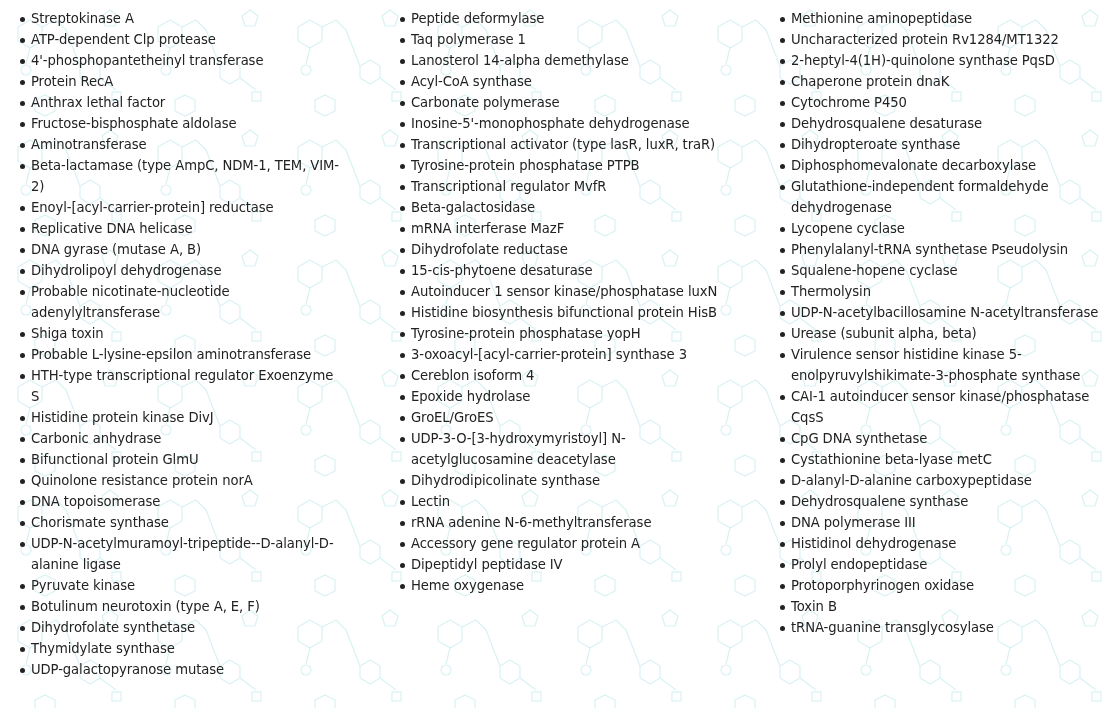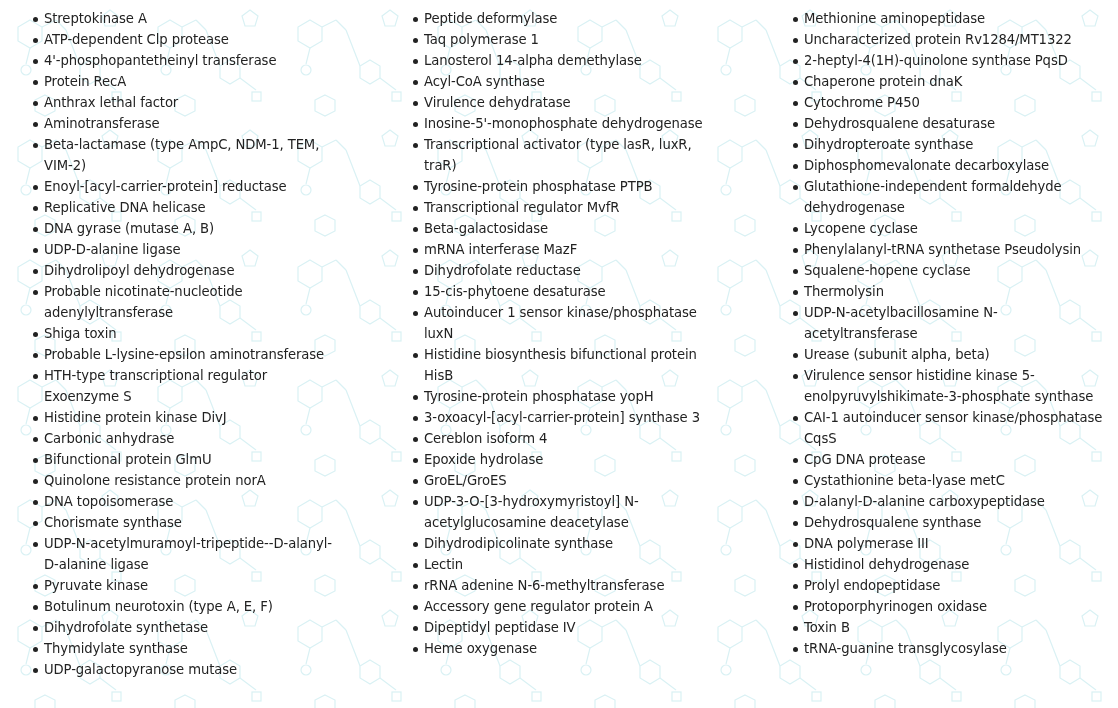--- a/index.html
+++ b/index.html
@@ -25,21 +25,21 @@
     }
     .columns {
       position: relative;
       z-index: 1;
       display: flex;
       padding-top: 8px;
     }
     .column {
       box-sizing: border-box;
       width: 380px;
-      padding-left: 44px;
+      padding-left: 31px;
       padding-right: 40px;
     }
     .column.col-3 {
       width: 358px;
       padding-right: 10px;
     }
     ul.target-list {
       list-style: none;
       margin: 0;
       padding: 0;
@@ -87,26 +87,26 @@
 </svg>
 
 <main class="columns">
   <section class="column col-1">
     <ul class="target-list">
         <li>Streptokinase A</li>
         <li>ATP-dependent Clp protease</li>
         <li>4'-phosphopantetheinyl transferase</li>
         <li>Protein RecA</li>
         <li>Anthrax lethal factor</li>
+        <li>Fructose-bisphosphate aldolase</li>
         <li>Aminotransferase</li>
         <li>Beta-lactamase (type AmpC, NDM-1, TEM, VIM-2)</li>
         <li>Enoyl-[acyl-carrier-protein] reductase</li>
         <li>Replicative DNA helicase</li>
         <li>DNA gyrase (mutase A, B)</li>
-        <li>UDP-D-alanine ligase</li>
         <li>Dihydrolipoyl dehydrogenase</li>
         <li>Probable nicotinate-nucleotide adenylyltransferase</li>
         <li>Shiga toxin</li>
         <li>Probable L-lysine-epsilon aminotransferase</li>
         <li>HTH-type transcriptional regulator Exoenzyme S</li>
         <li>Histidine protein kinase DivJ</li>
         <li>Carbonic anhydrase</li>
         <li>Bifunctional protein GlmU</li>
         <li>Quinolone resistance protein norA</li>
         <li>DNA topoisomerase</li>
@@ -118,21 +118,21 @@
         <li>Thymidylate synthase</li>
         <li>UDP-galactopyranose mutase</li>
       </ul>
   </section>
   <section class="column col-2">
     <ul class="target-list">
         <li>Peptide deformylase</li>
         <li>Taq polymerase 1</li>
         <li>Lanosterol 14-alpha demethylase</li>
         <li>Acyl-CoA synthase</li>
-        <li>Virulence dehydratase</li>
+        <li>Carbonate polymerase</li>
         <li>Inosine-5'-monophosphate dehydrogenase</li>
         <li>Transcriptional activator (type lasR, luxR, traR)</li>
         <li>Tyrosine-protein phosphatase PTPB</li>
         <li>Transcriptional regulator MvfR</li>
         <li>Beta-galactosidase</li>
         <li>mRNA interferase MazF</li>
         <li>Dihydrofolate reductase</li>
         <li>15-cis-phytoene desaturase</li>
         <li>Autoinducer 1 sensor kinase/phosphatase luxN</li>
         <li>Histidine biosynthesis bifunctional protein HisB</li>
@@ -162,21 +162,21 @@
         <li>Diphosphomevalonate decarboxylase</li>
         <li>Glutathione-independent formaldehyde dehydrogenase</li>
         <li>Lycopene cyclase</li>
         <li>Phenylalanyl-tRNA synthetase Pseudolysin</li>
         <li>Squalene-hopene cyclase</li>
         <li>Thermolysin</li>
         <li>UDP-N-acetylbacillosamine N-acetyltransferase</li>
         <li>Urease (subunit alpha, beta)</li>
         <li>Virulence sensor histidine kinase 5-enolpyruvylshikimate-3-phosphate synthase</li>
         <li>CAI-1 autoinducer sensor kinase/phosphatase CqsS</li>
-        <li>CpG DNA protease</li>
+        <li>CpG DNA synthetase</li>
         <li>Cystathionine beta-lyase metC</li>
         <li>D-alanyl-D-alanine carboxypeptidase</li>
         <li>Dehydrosqualene synthase</li>
         <li>DNA polymerase III</li>
         <li>Histidinol dehydrogenase</li>
         <li>Prolyl endopeptidase</li>
         <li>Protoporphyrinogen oxidase</li>
         <li>Toxin B</li>
         <li>tRNA-guanine transglycosylase</li>
       </ul>

